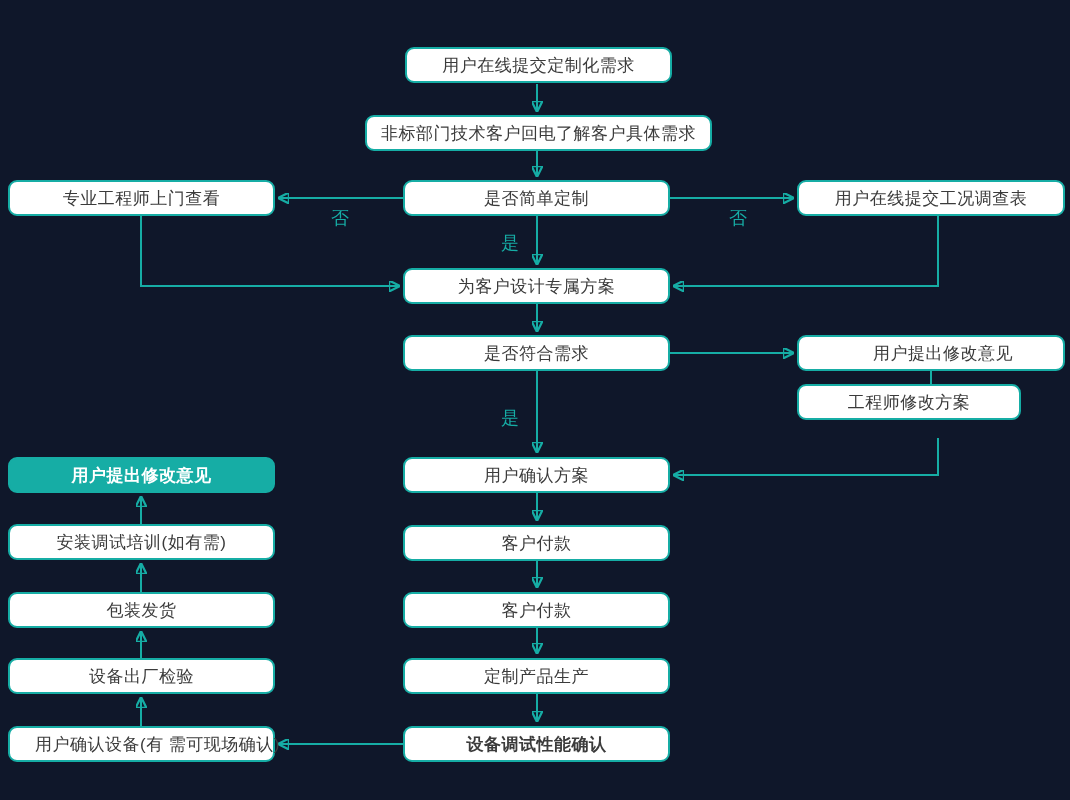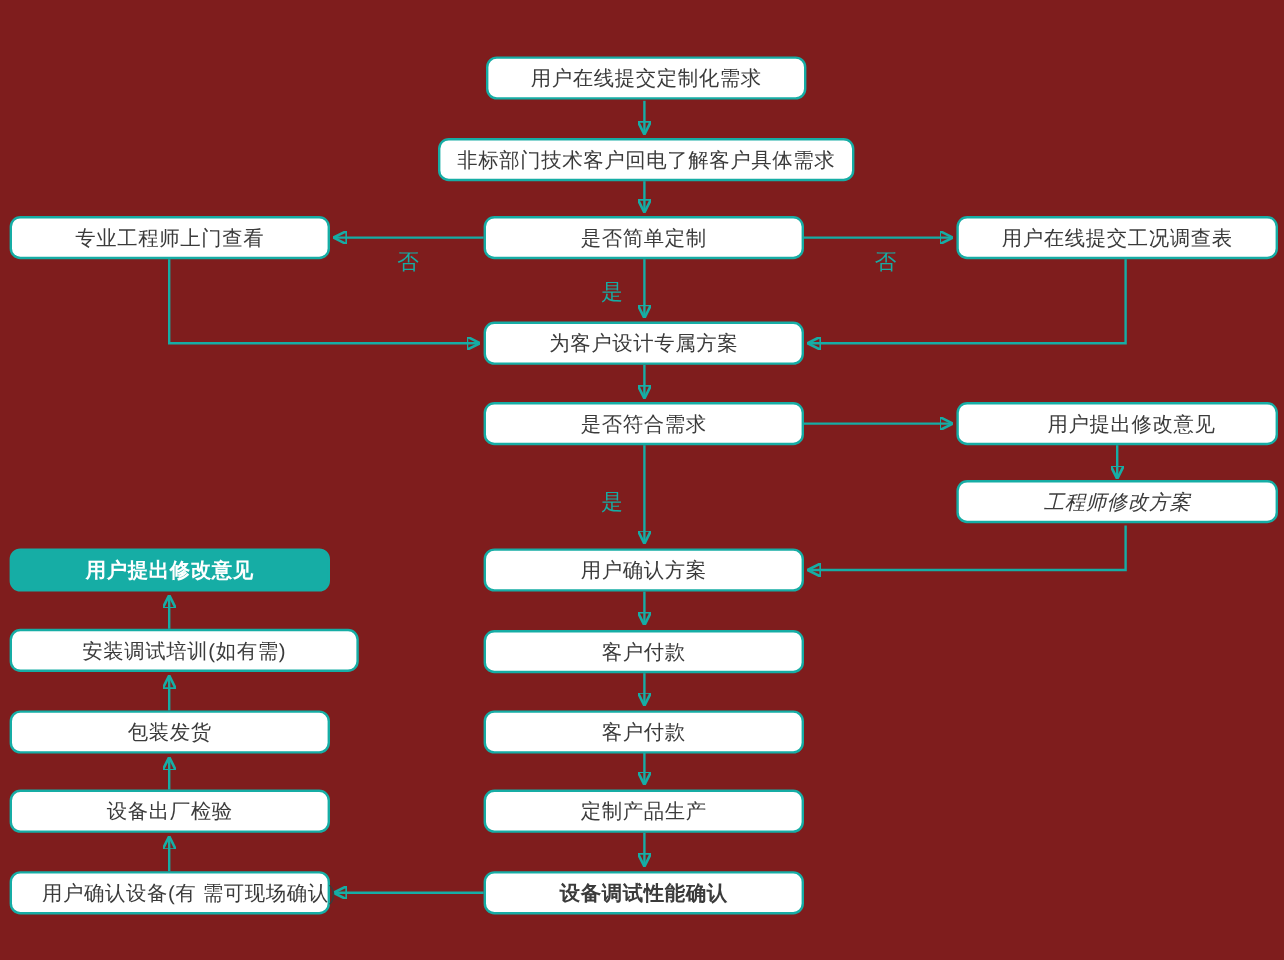--- a/index.html
+++ b/index.html
@@ -2,21 +2,21 @@
 <html style="--accent: #16ada5; --ink: #3b3b3b;"><head>
 <meta charset="utf-8">
 <style>
   :root { --accent: #16ada5; --ink: #3b3b3b; }
   * { box-sizing: border-box; }
   html, body { margin: 0; padding: 0; background: #ffffff; }
   .canvas {
     position: relative;
     width: 1070px;
     height: 800px;
-    background: #7f1d1d;
+    background: #0f172a;
     font-family: "Liberation Sans", "DejaVu Sans", sans-serif;
     overflow: hidden;
   }
   .connectors {
     position: absolute;
     left: 0; top: 0;
     width: 1070px; height: 800px;
     pointer-events: none;
   }
   .connectors path {
@@ -91,27 +91,27 @@
   <div class="node" style="left:403px; top:268px; width:267px;">为客户设计专属方案</div>
   <div class="node" style="left:403px; top:335px; width:267px;">是否符合需求</div>
   <div class="node" style="left:403px; top:457px; width:267px;">用户确认方案</div>
   <div class="node" style="left:403px; top:525px; width:267px;">客户付款</div>
   <div class="node" style="left:403px; top:592px; width:267px;">客户付款</div>
   <div class="node" style="left:403px; top:658px; width:267px;">定制产品生产</div>
   <div class="node" style="left:403px; top:726px; width:267px;font-weight:bold;">设备调试性能确认</div>
 
   <div class="node" style="left:8px; top:180px; width:267px;">专业工程师上门查看</div>
   <div class="node filled" style="left:8px; top:457px; width:267px;">用户提出修改意见</div>
-  <div class="node" style="left:8px; top:524px; width:291px;">安装调试培训(如有需)</div>
+  <div class="node" style="left:8px; top:524px; width:267px;">安装调试培训(如有需)</div>
   <div class="node" style="left:8px; top:592px; width:267px;">包装发货</div>
   <div class="node" style="left:8px; top:658px; width:267px;">设备出厂检验</div>
   <div class="node" style="left:8px; top:726px; width:267px;padding-left:32px;">用户确认设备(有 需可现场确认)</div>
 
   <div class="node" style="left:797px; top:180px; width:268px;">用户在线提交工况调查表</div>
   <div class="node" style="left:797px; top:335px; width:268px;padding-left:24px;">用户提出修改意见</div>
-  <div class="node" style="left:797px; top:400px; width:268px;font-style:italic;">工程师修改方案</div>
+  <div class="node" style="left:797px; top:384px; width:224px;">工程师修改方案</div>
 
   <div class="edge-label" style="left:331px; top:209px;">否</div>
   <div class="edge-label" style="left:729px; top:209px;">否</div>
   <div class="edge-label" style="left:501px; top:234px;">是</div>
   <div class="edge-label" style="left:501px; top:409px;">是</div>
 
 </div>
 
 </body></html>

